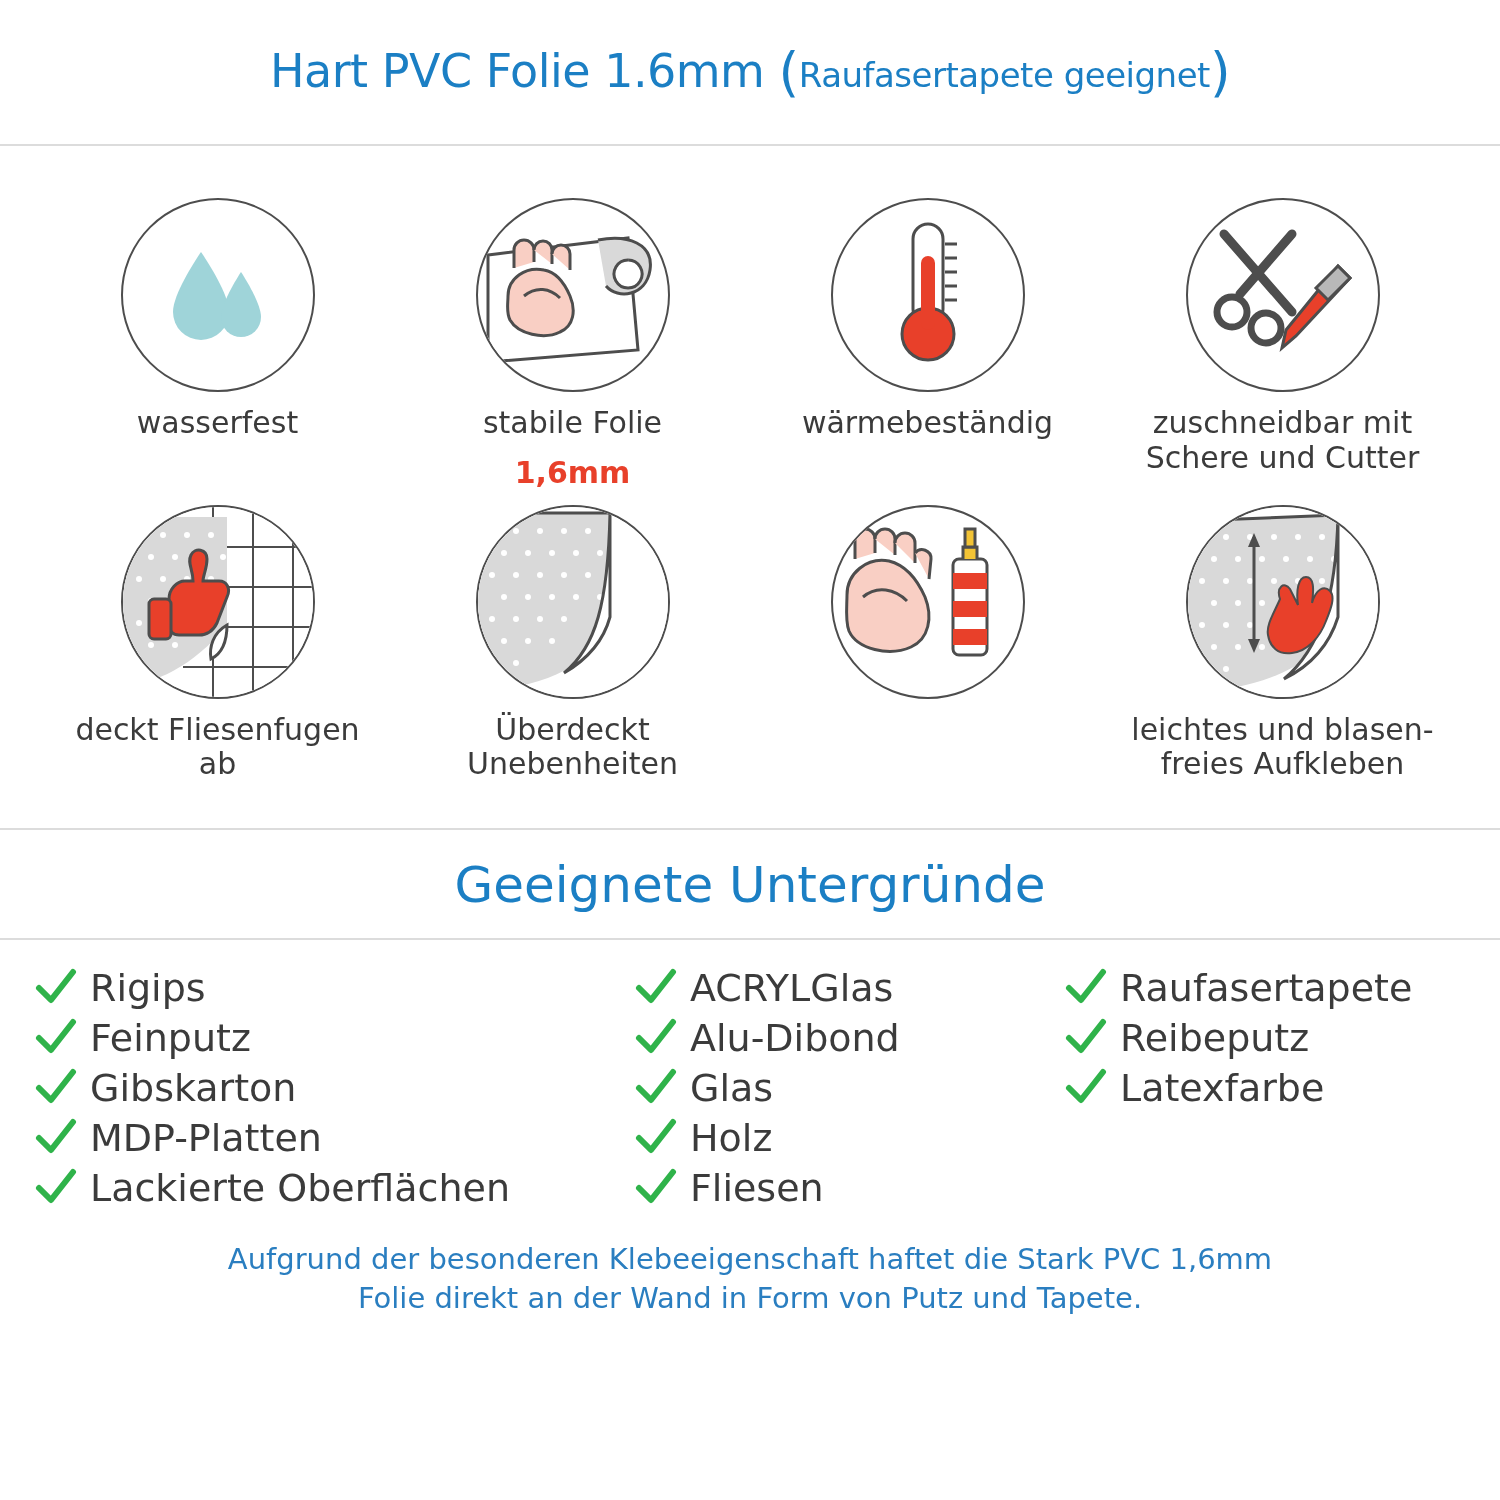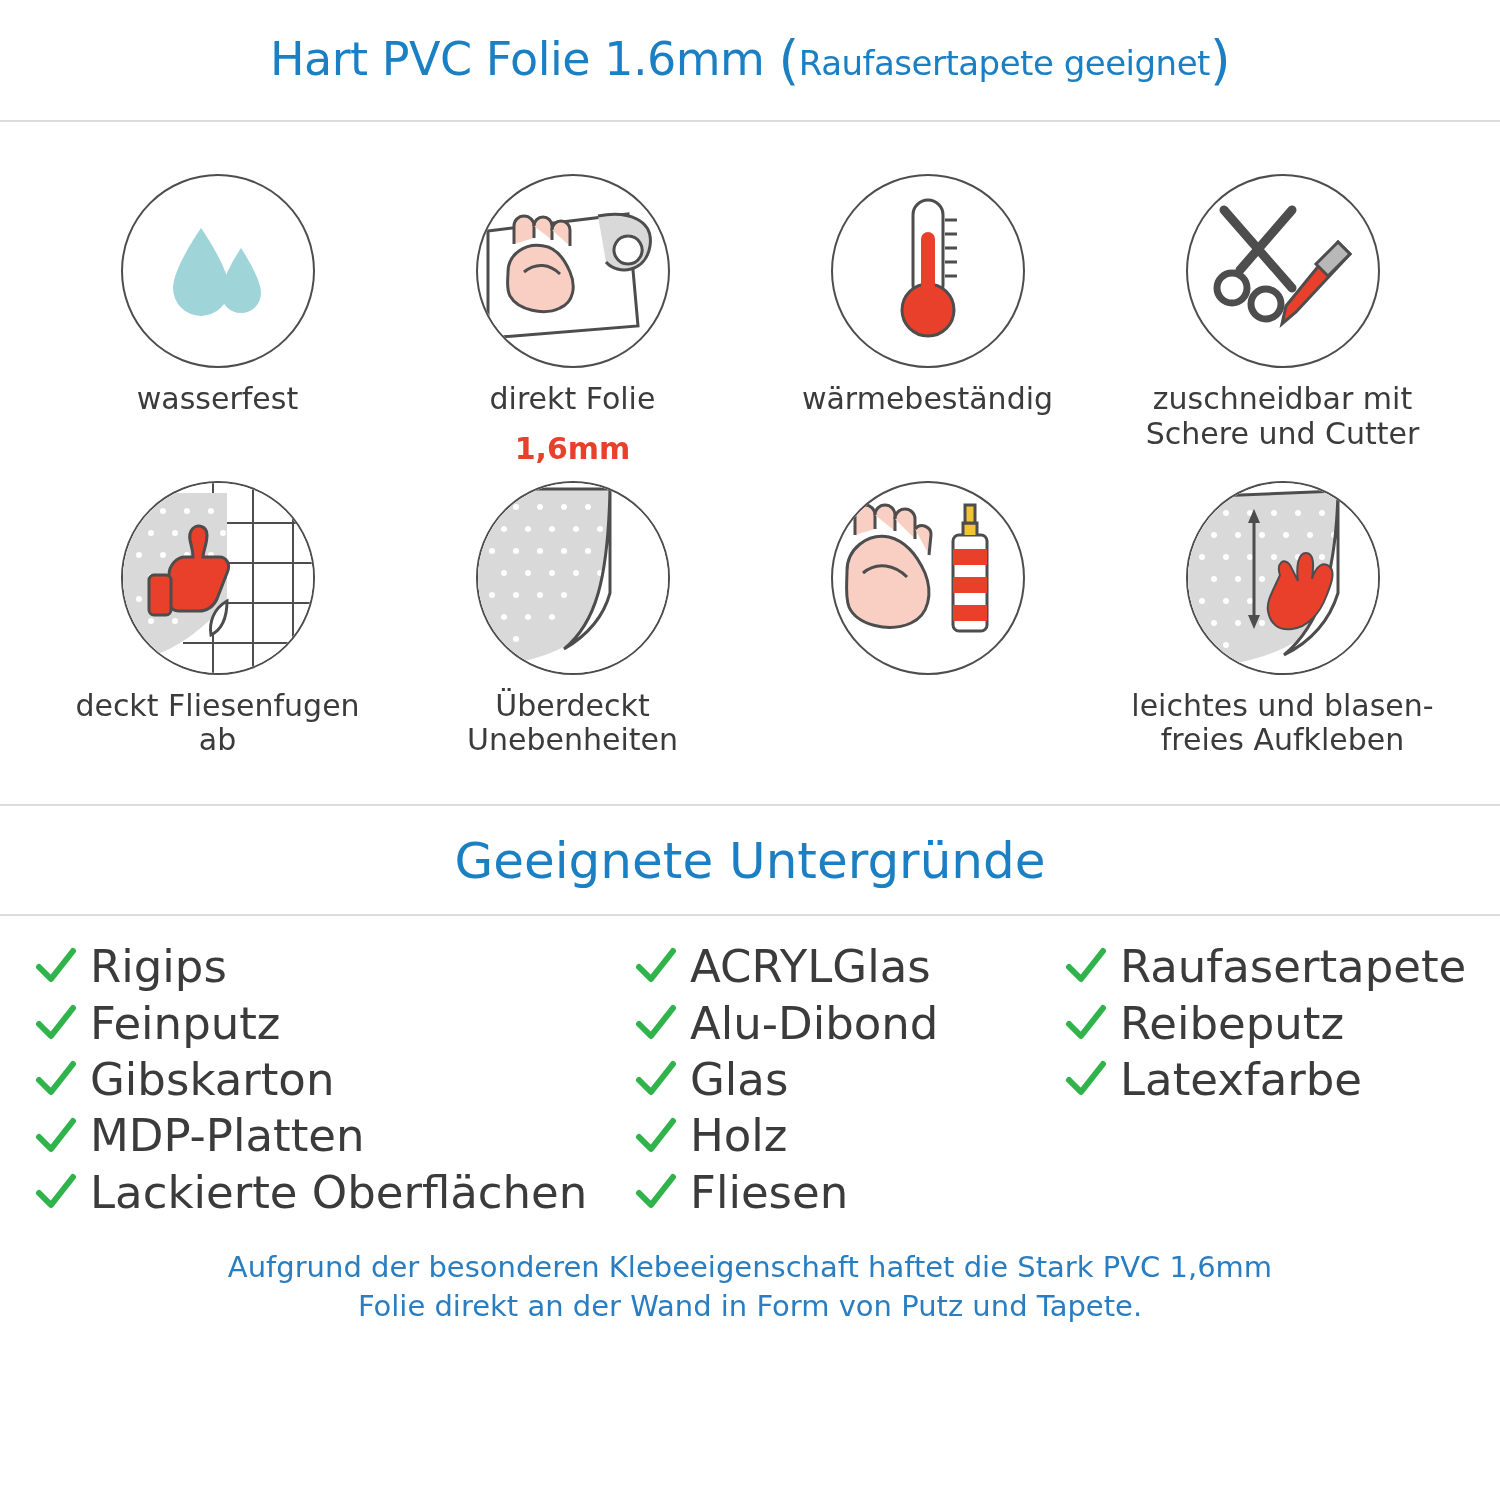--- a/index.html
+++ b/index.html
@@ -17,21 +17,21 @@
 
   .page {
     position: relative;
     width: 1500px;
     height: 1500px;
     box-sizing: border-box;
   }
 
   
   .header {
-    height: 122px;
+    height: 146px;
     display: flex;
     align-items: center;
     justify-content: center;
     border-bottom: 2px solid #dcdcdc;
     box-sizing: border-box;
   }
   .header-title {
     font-size: 46px;
     color: #1b7fc4;
     white-space: nowrap;
@@ -110,21 +110,21 @@
     grid-template-columns: 600px 430px auto;
   }
   .surf-col {
     display: flex;
     flex-direction: column;
     gap: 6px;
   }
   .surf-item {
     display: flex;
     align-items: center;
-    font-size: 45px;
+    font-size: 38px;
     color: #3b3b3b;
     line-height: 1.12;
     white-space: nowrap;
   }
   .check {
     width: 44px;
     height: 44px;
     flex: 0 0 44px;
     margin-right: 12px;
     position: relative;
@@ -174,21 +174,21 @@
           <path d="M120 40 C150 34 176 44 172 70 C168 96 140 100 128 86" fill="#d9d9d9" stroke="#4d4d4d" stroke-width="3"></path>
           <path d="M150 60 a14 14 0 1 0 0.1 0" fill="#ffffff" stroke="#4d4d4d" stroke-width="3"></path>
           <path d="M30 96 C30 78 48 66 66 70 C78 72 86 82 92 96 C98 110 96 126 82 132 C66 140 40 134 32 120 C28 112 30 104 30 96 Z" fill="#f9cfc4" stroke="#4d4d4d" stroke-width="3"></path>
           <path d="M36 68 L36 50 a10 10 0 0 1 20 0 L56 62" fill="#f9cfc4" stroke="#4d4d4d" stroke-width="3"></path>
           <path d="M56 50 a9 9 0 0 1 18 0 L74 64" fill="#f9cfc4" stroke="#4d4d4d" stroke-width="3"></path>
           <path d="M74 54 a9 9 0 0 1 18 0 L92 70" fill="#f9cfc4" stroke="#4d4d4d" stroke-width="3"></path>
           <path d="M46 96 C58 86 72 88 82 98" fill="none" stroke="#4d4d4d" stroke-width="3"></path>
         </svg>
       </div>
       <div class="feature-label">
-        <span>direkt Folie</span>
+        <span>stabile Folie</span>
         <span class="feature-sub">1,6mm</span>
       </div>
     </div>
 
     <div class="feature">
       <div class="circle">
         <svg width="190" height="190" viewBox="0 0 190 190">
           <rect x="80" y="24" width="30" height="100" rx="15" fill="#ffffff" stroke="#4d4d4d" stroke-width="3"></rect>
           <circle cx="95" cy="134" r="26" fill="#e8402a" stroke="#4d4d4d" stroke-width="3"></circle>
           <rect x="88" y="56" width="14" height="74" rx="7" fill="#e8402a"></rect>

